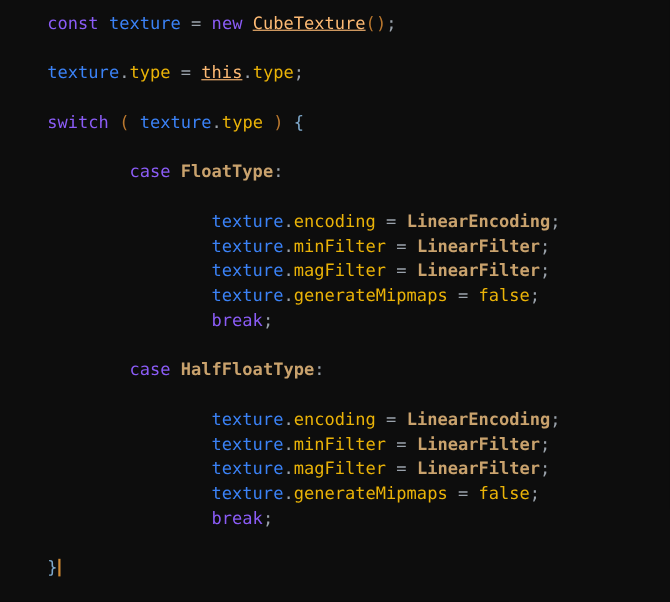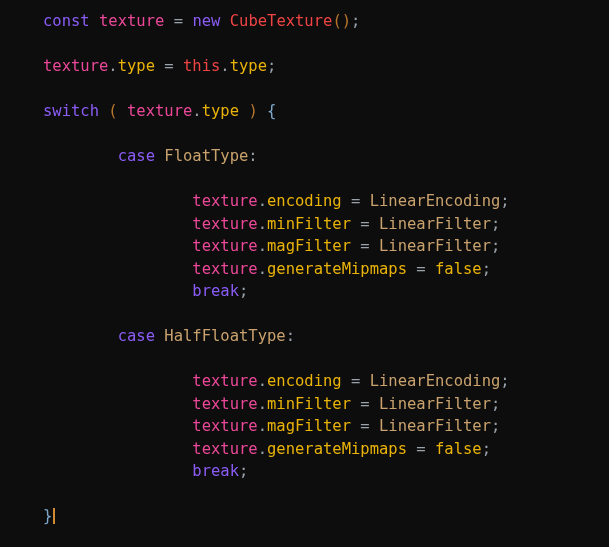--- a/index.html
+++ b/index.html
@@ -25,23 +25,23 @@
     white-space: pre;
     tab-size: 4;
   }
   .ln {
     display: block;
     height: 22.5px;
     white-space: pre;
   }
   
   .tok-keyword   { color: #8b5cf6; }
-  .tok-type      { color: #ef4444; }
-  .tok-const     { color: #c9a26d; }
-  .tok-ident     { color: #ec4899; }
+  .tok-type      { color: #fdba74; text-decoration: underline; }
+  .tok-const     { color: #c9a26d; font-weight: bold; }
+  .tok-ident     { color: #3b82f6; }
   .tok-prop      { color: #eab308; }
   .tok-punct     { color: #9aa2ab; }
   .tok-operator  { color: #9aa2ab; }
   .tok-paren     { color: #b9772e; }
   .tok-brace     { color: #7fa9cc; }
   .tok-bool      { color: #eab308; }
   .tok-plain     { color: #c8cdd4; }
 
   .caret {
     display: inline-block;

